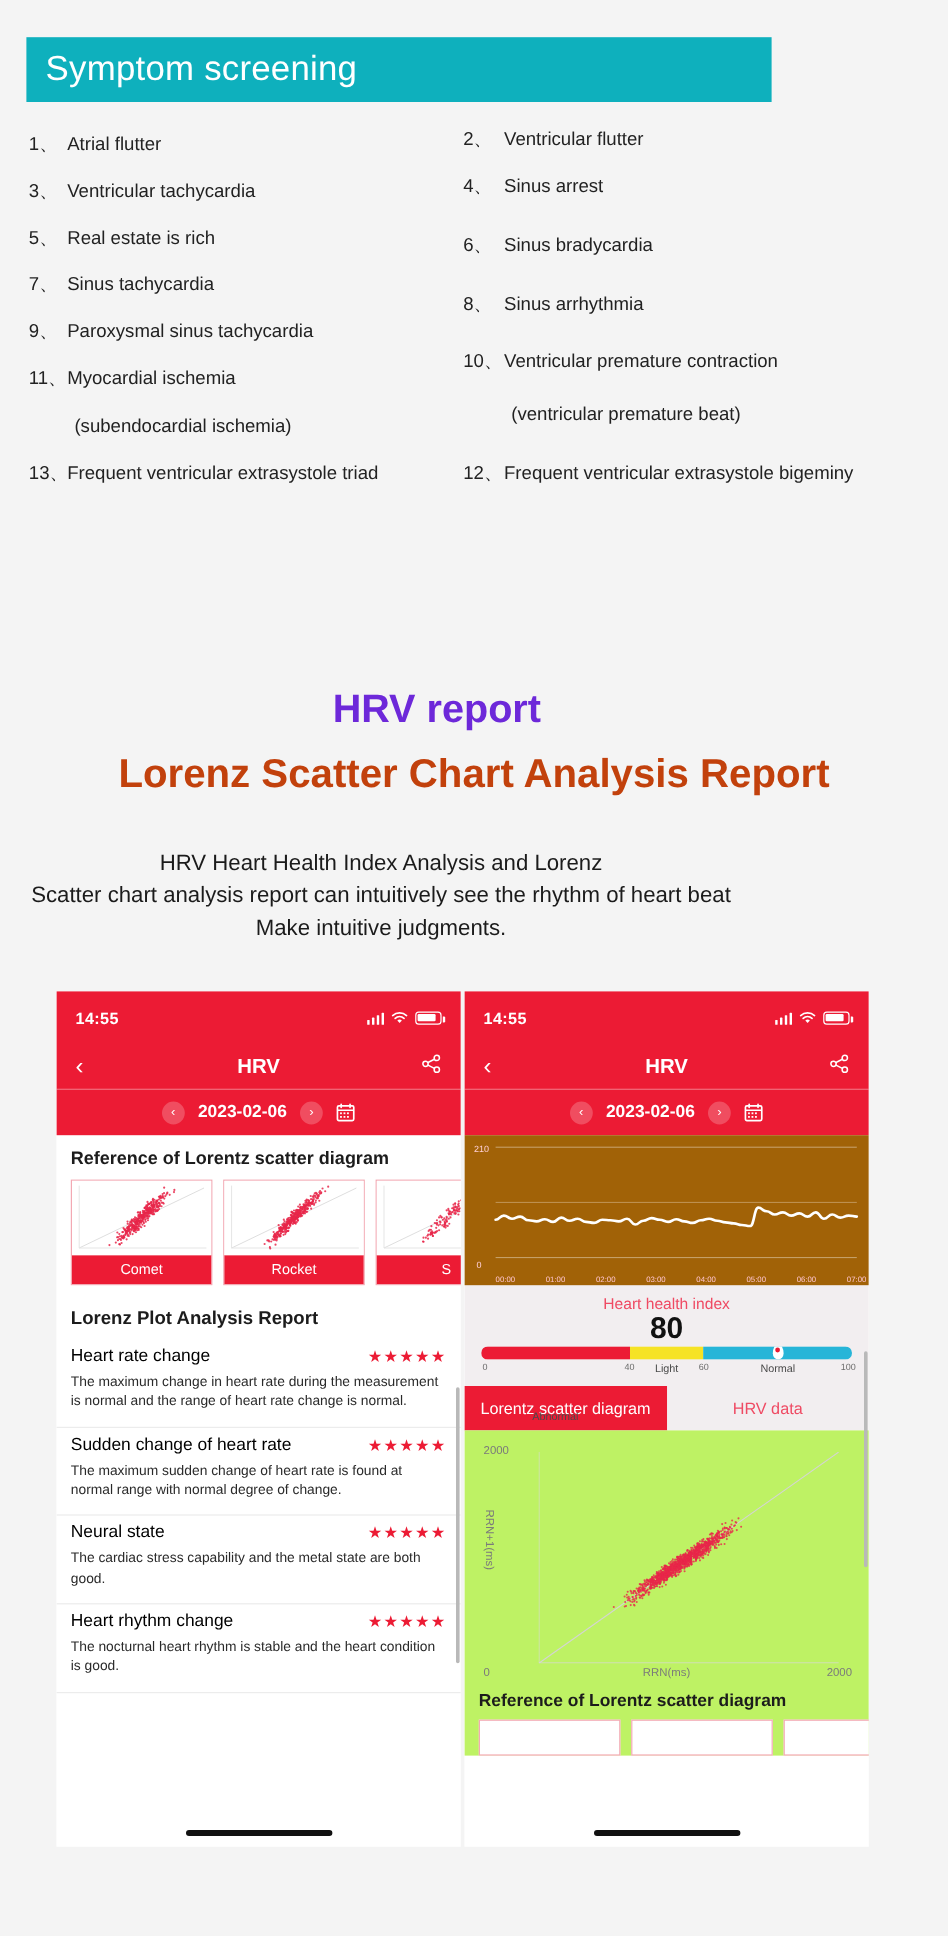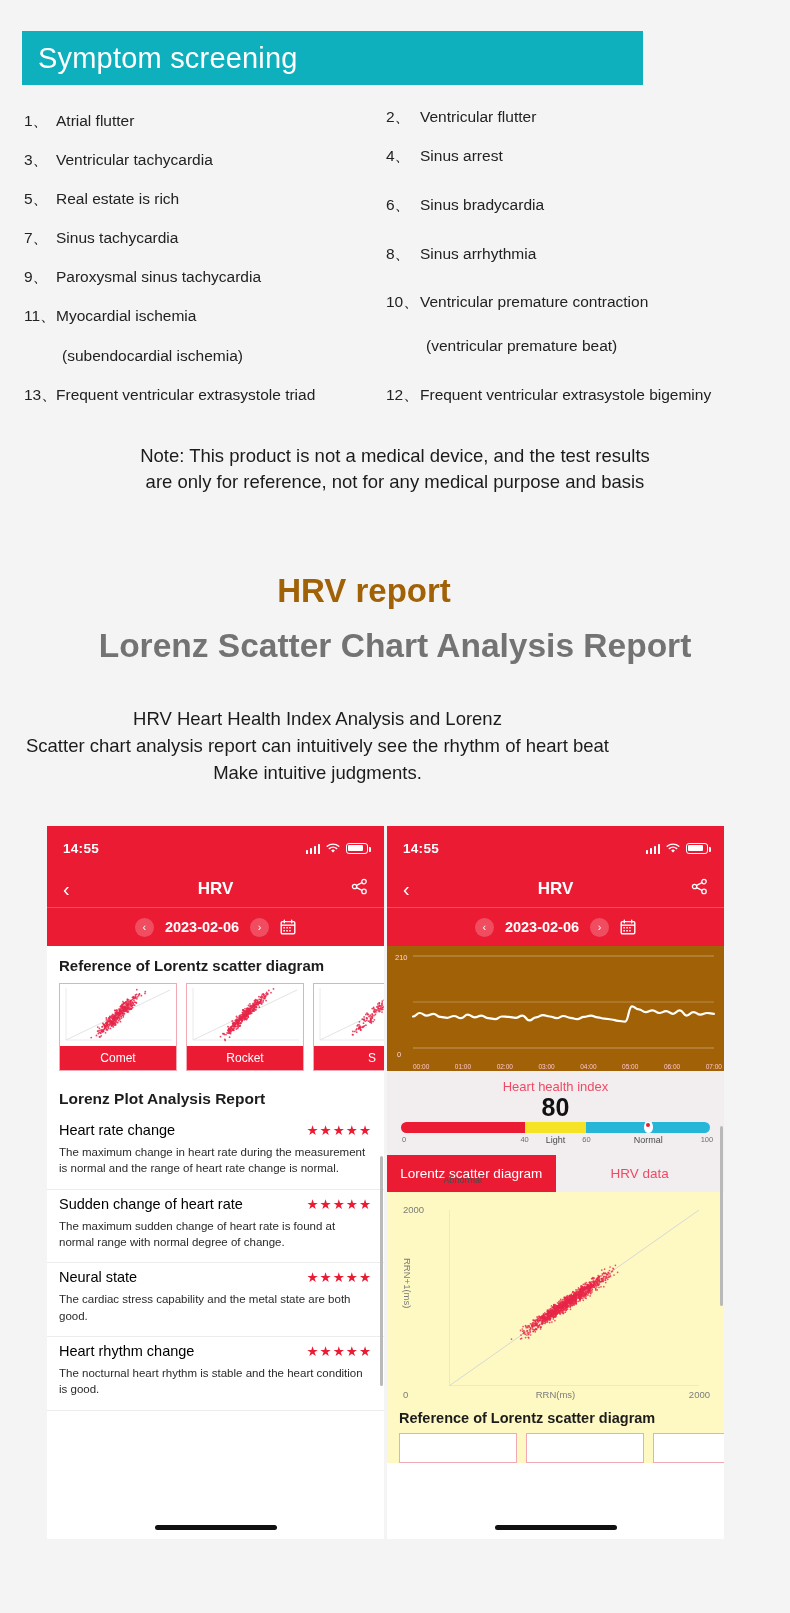--- a/index.html
+++ b/index.html
@@ -38,25 +38,25 @@
 
   
   .note {
     position: absolute; left: 0; top: 443px; width: 790px;
     text-align: center; font-size: 18.5px; color: #1b1b1b; line-height: 1.4;
   }
 
   
   .h-hrv {
     position: absolute; left: 0; top: 572px; width: 728px;
-    text-align: center; font-size: 33px; font-weight: bold; color: #a16207;
+    text-align: center; font-size: 33px; font-weight: bold; color: #6d28d9;
   }
   .h-lorenz {
     position: absolute; left: 0; top: 627px; width: 790px;
-    text-align: center; font-size: 33.5px; font-weight: bold; color: #737373;
+    text-align: center; font-size: 33.5px; font-weight: bold; color: #c2410c;
   }
   .subpara {
     position: absolute; left: 0; top: 705px; width: 635px;
     text-align: center; font-size: 18.5px; color: #1b1b1b; line-height: 1.47;
   }
 
   
   .phones { position: absolute; left: 0; top: 826px; width: 790px; height: 720px; }
   .phone {
     position: absolute; top: 0;
@@ -159,21 +159,21 @@
   .gauge-ticks span { position: absolute; top: 0; transform: translateX(-50%); white-space: nowrap; }
   .gauge-ticks .zone { color: #4a4a4a; font-size: 9px; }
 
   .tabs { display: flex; }
   .tab {
     flex: 1; text-align: center; padding: 11px 0; font-size: 13.5px;
   }
   .tab.active { background: #ec1b34; color: #fff; }
   .tab.inactive { background: #f2eef0; color: #ef4a63; }
 
-  .scatter-panel { background: #fef9c3; padding: 10px 0 0; position: relative; }
+  .scatter-panel { background: #bef264; padding: 10px 0 0; position: relative; }
   .scatter-area { position: relative; height: 196px; margin: 0 14px 0 14px; }
   .sc-ymax { position: absolute; left: 2px; top: 2px; font-size: 9.5px; color: #7b7b7b; }
   .sc-ylabel {
     position: absolute; left: 1px; top: 56px;
     font-size: 9.5px; color: #7b7b7b;
     writing-mode: vertical-rl;
   }
   .sc-xmin { position: absolute; left: 2px; bottom: -2px; font-size: 9.5px; color: #7b7b7b; }
   .sc-xlabel { position: absolute; left: 0; right: 0; bottom: -2px; text-align: center; font-size: 9.5px; color: #7b7b7b; }
   .sc-xmax { position: absolute; right: 0; bottom: -2px; font-size: 9.5px; color: #7b7b7b; }
@@ -209,24 +209,20 @@
         <div class="sym-item" style="top: 8px;"><span class="num" style="width: 34px;">2、</span><span>Ventricular flutter</span></div>
         <div class="sym-item" style="top: 47px;"><span class="num" style="width: 34px;">4、</span><span>Sinus arrest</span></div>
         <div class="sym-item" style="top: 96px;"><span class="num" style="width: 34px;">6、</span><span>Sinus bradycardia</span></div>
         <div class="sym-item" style="top: 145px;"><span class="num" style="width: 34px;">8、</span><span>Sinus arrhythmia</span></div>
         <div class="sym-item" style="top: 193px;"><span class="num" style="width: 34px;">10、</span><span>Ventricular premature contraction</span></div>
         <div class="sym-item sub" style="top: 237px;"><span class="num" style="width: 40px;"></span><span>(ventricular premature beat)</span></div>
         <div class="sym-item" style="top: 286px;"><span class="num" style="width: 34px;">12、</span><span>Frequent ventricular extrasystole bigeminy</span></div>
       </div>
   </div>
 
-  <div class="note">
-    <div>Note: This product is not a medical device, and the test results</div>
-    <div>are only for reference, not for any medical purpose and basis</div>
-  </div>
 
   <div class="h-hrv">HRV report</div>
   <div class="h-lorenz">Lorenz Scatter Chart Analysis Report</div>
   <div class="subpara">
     <div>HRV Heart Health Index Analysis and Lorenz</div>
     <div>Scatter chart analysis report can intuitively see the rhythm of heart beat</div>
     <div>Make intuitive judgments.</div>
   </div>
 
   <div class="phones">

